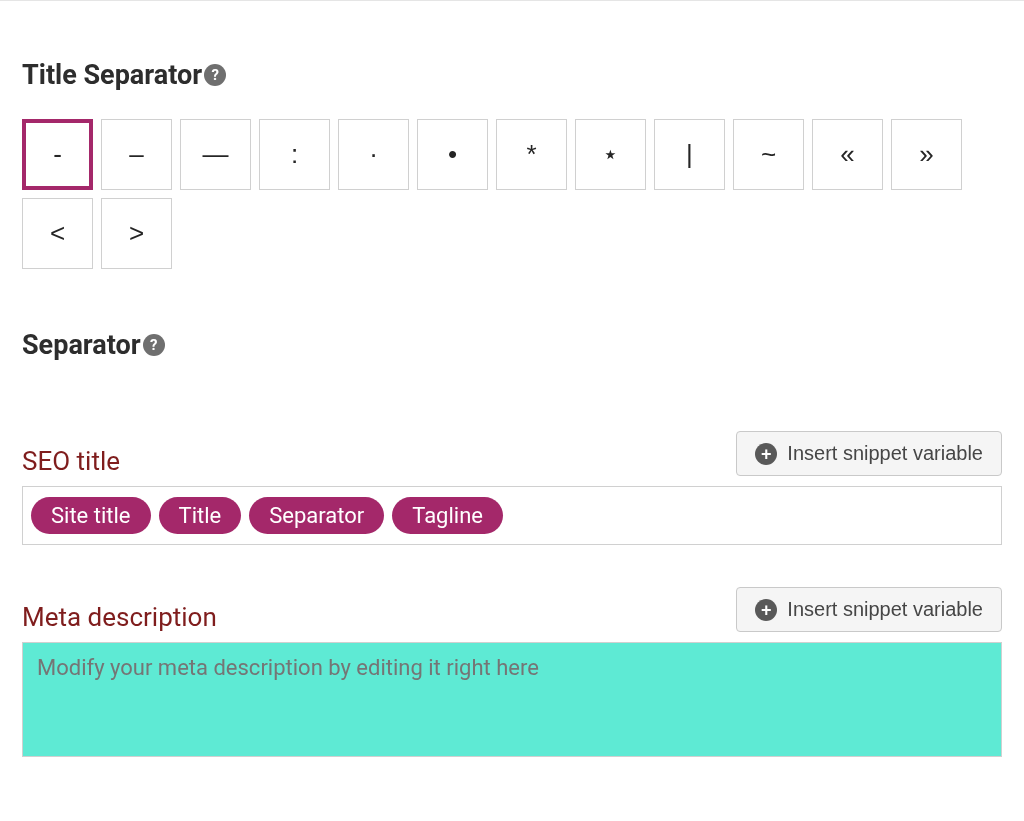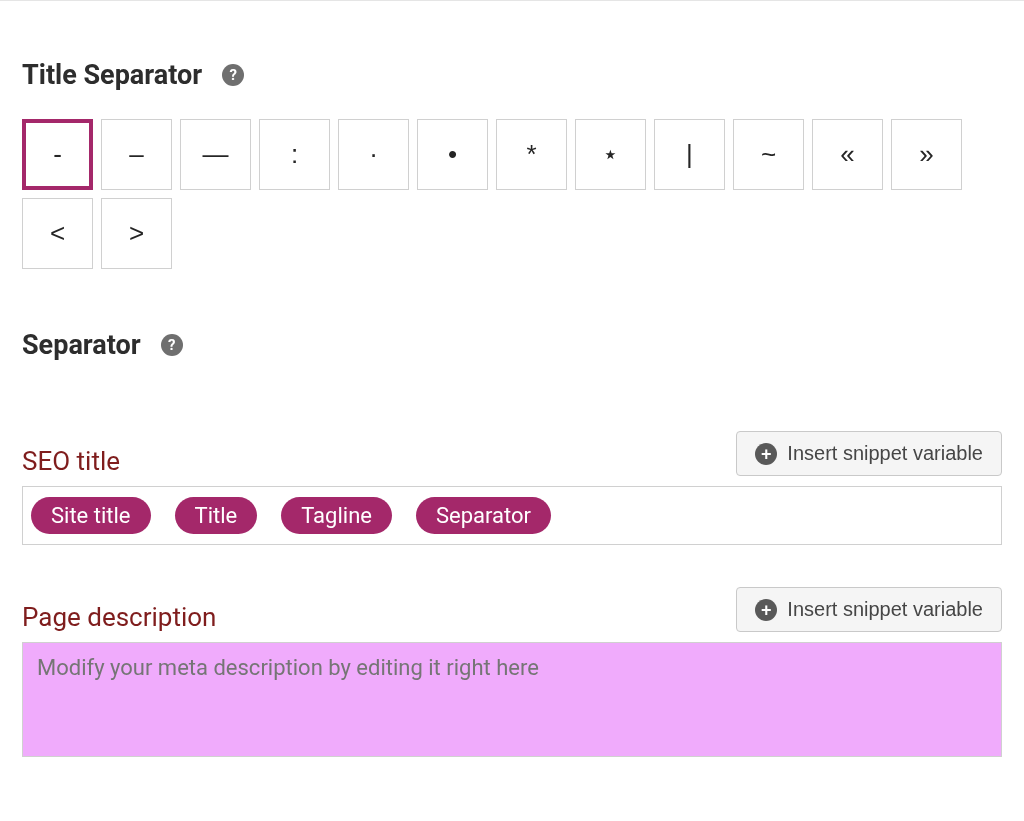--- a/index.html
+++ b/index.html
@@ -11,21 +11,21 @@
       font-family: -apple-system, BlinkMacSystemFont, "Segoe UI", Roboto, Helvetica, Arial, sans-serif;
       background: #fff;
       padding: 20px 22px;
       width: 1024px;
       color: #333;
       border-top: 1px solid #e5e5e5;
     }
     .section-title {
       display: flex;
       align-items: center;
-      gap: 20px;
+      gap: 2px;
       margin-top: 38px;
       margin-bottom: 28px;
     }
     .section-title h2 {
       font-size: 27px;
       font-weight: 700;
       color: #2d2d2d;
     }
     .help-icon {
       width: 22px;
@@ -108,35 +108,35 @@
       line-height: 1;
     }
     .input-box {
       width: 100%;
       border: 1px solid #d0d0d0;
       background: #fff;
       padding: 10px 8px;
       min-height: 56px;
       display: flex;
       flex-wrap: wrap;
-      gap: 24px;
+      gap: 8px;
     }
     .pill {
       background: #a4286a;
       color: #fff;
       border-radius: 999px;
       padding: 6px 20px;
       font-size: 22px;
       font-weight: 400;
       cursor: pointer;
     }
     .textarea-box {
       width: 100%;
       border: 1px solid #d0d0d0;
-      background: #f0abfc;
+      background: #5eead4;
       padding: 12px 14px;
       min-height: 115px;
       font-size: 22px;
       color: #6a6a6a;
       font-family: inherit;
       resize: none;
       outline: none;
     }
   </style>
 </head>
@@ -174,28 +174,28 @@
     <div class="field-header">
       <div class="field-label">SEO title</div>
       <button class="insert-btn">
         <span class="plus-circle-icon">+</span>
         <span>Insert snippet variable</span>
       </button>
     </div>
     <div class="input-box" id="seo-title-pills">
         <span class="pill">Site title</span>
         <span class="pill">Title</span>
+        <span class="pill">Separator</span>
         <span class="pill">Tagline</span>
-        <span class="pill">Separator</span>
       </div>
   </div>
 
   <div class="field-group">
     <div class="field-header">
-      <div class="field-label">Page description</div>
+      <div class="field-label">Meta description</div>
       <button class="insert-btn">
         <span class="plus-circle-icon">+</span>
         <span>Insert snippet variable</span>
       </button>
     </div>
     <textarea class="textarea-box" placeholder="Modify your meta description by editing it right here" style=""></textarea>
   </div>
 </div>
 
 </body></html>

